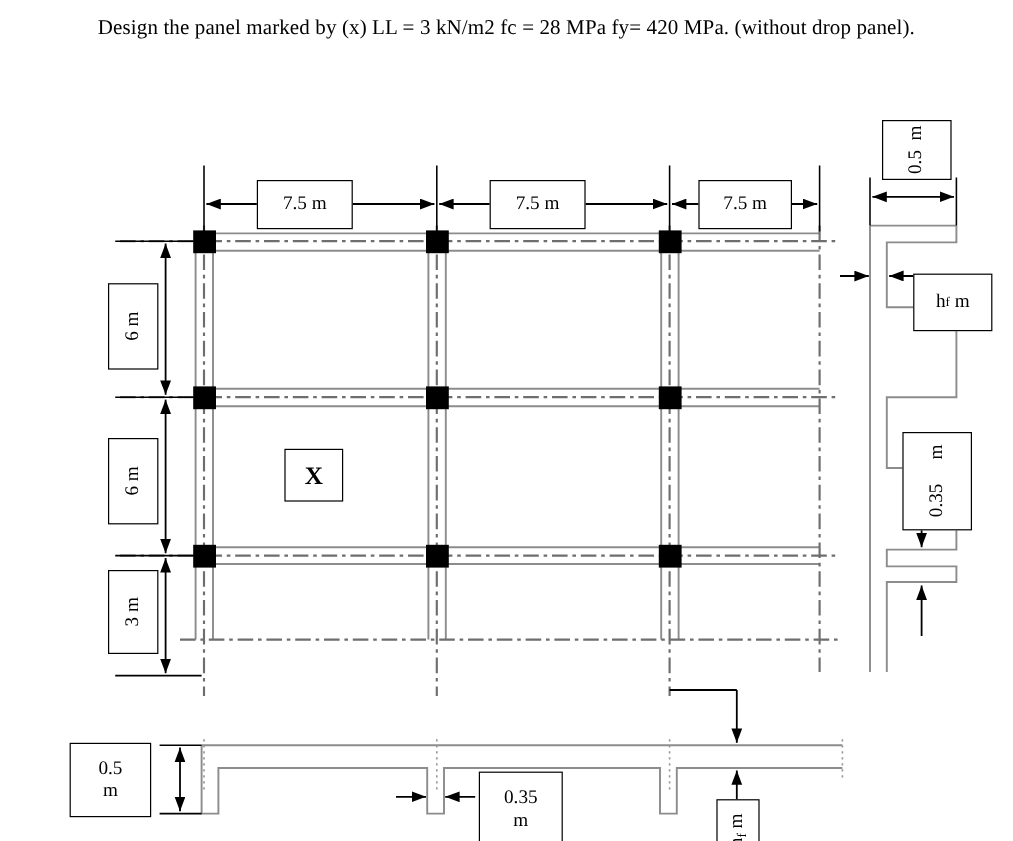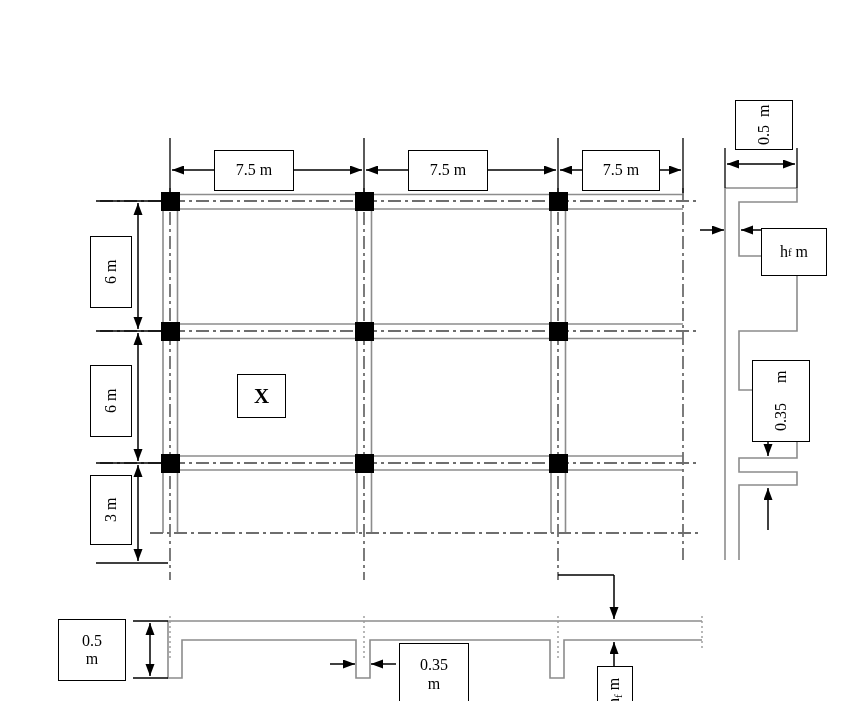--- a/index.html
+++ b/index.html
@@ -69,20 +69,21 @@
   }
   .lbl.vert .inner-rot {
     display: block;
   }
 </style>
 </head>
 <body>
 
 <div id="page">
 
+  <div id="problem-statement">Design the panel marked by (x) LL = 3 kN/m2 fc = 28 MPa fy= 420 MPa. (without drop panel).</div>
 
   <div id="figure">
 
     <svg width="844" height="641" viewBox="0 0 844 641">
 
       <defs>
         <marker id="arrEnd" markerWidth="9" markerHeight="9" refX="8" refY="3" orient="auto" markerUnits="strokeWidth">
           <path d="M0,0 L8,3 L0,6 z" fill="#000"></path>
         </marker>
         <marker id="arrStart" markerWidth="9" markerHeight="9" refX="0" refY="3" orient="auto" markerUnits="strokeWidth">

